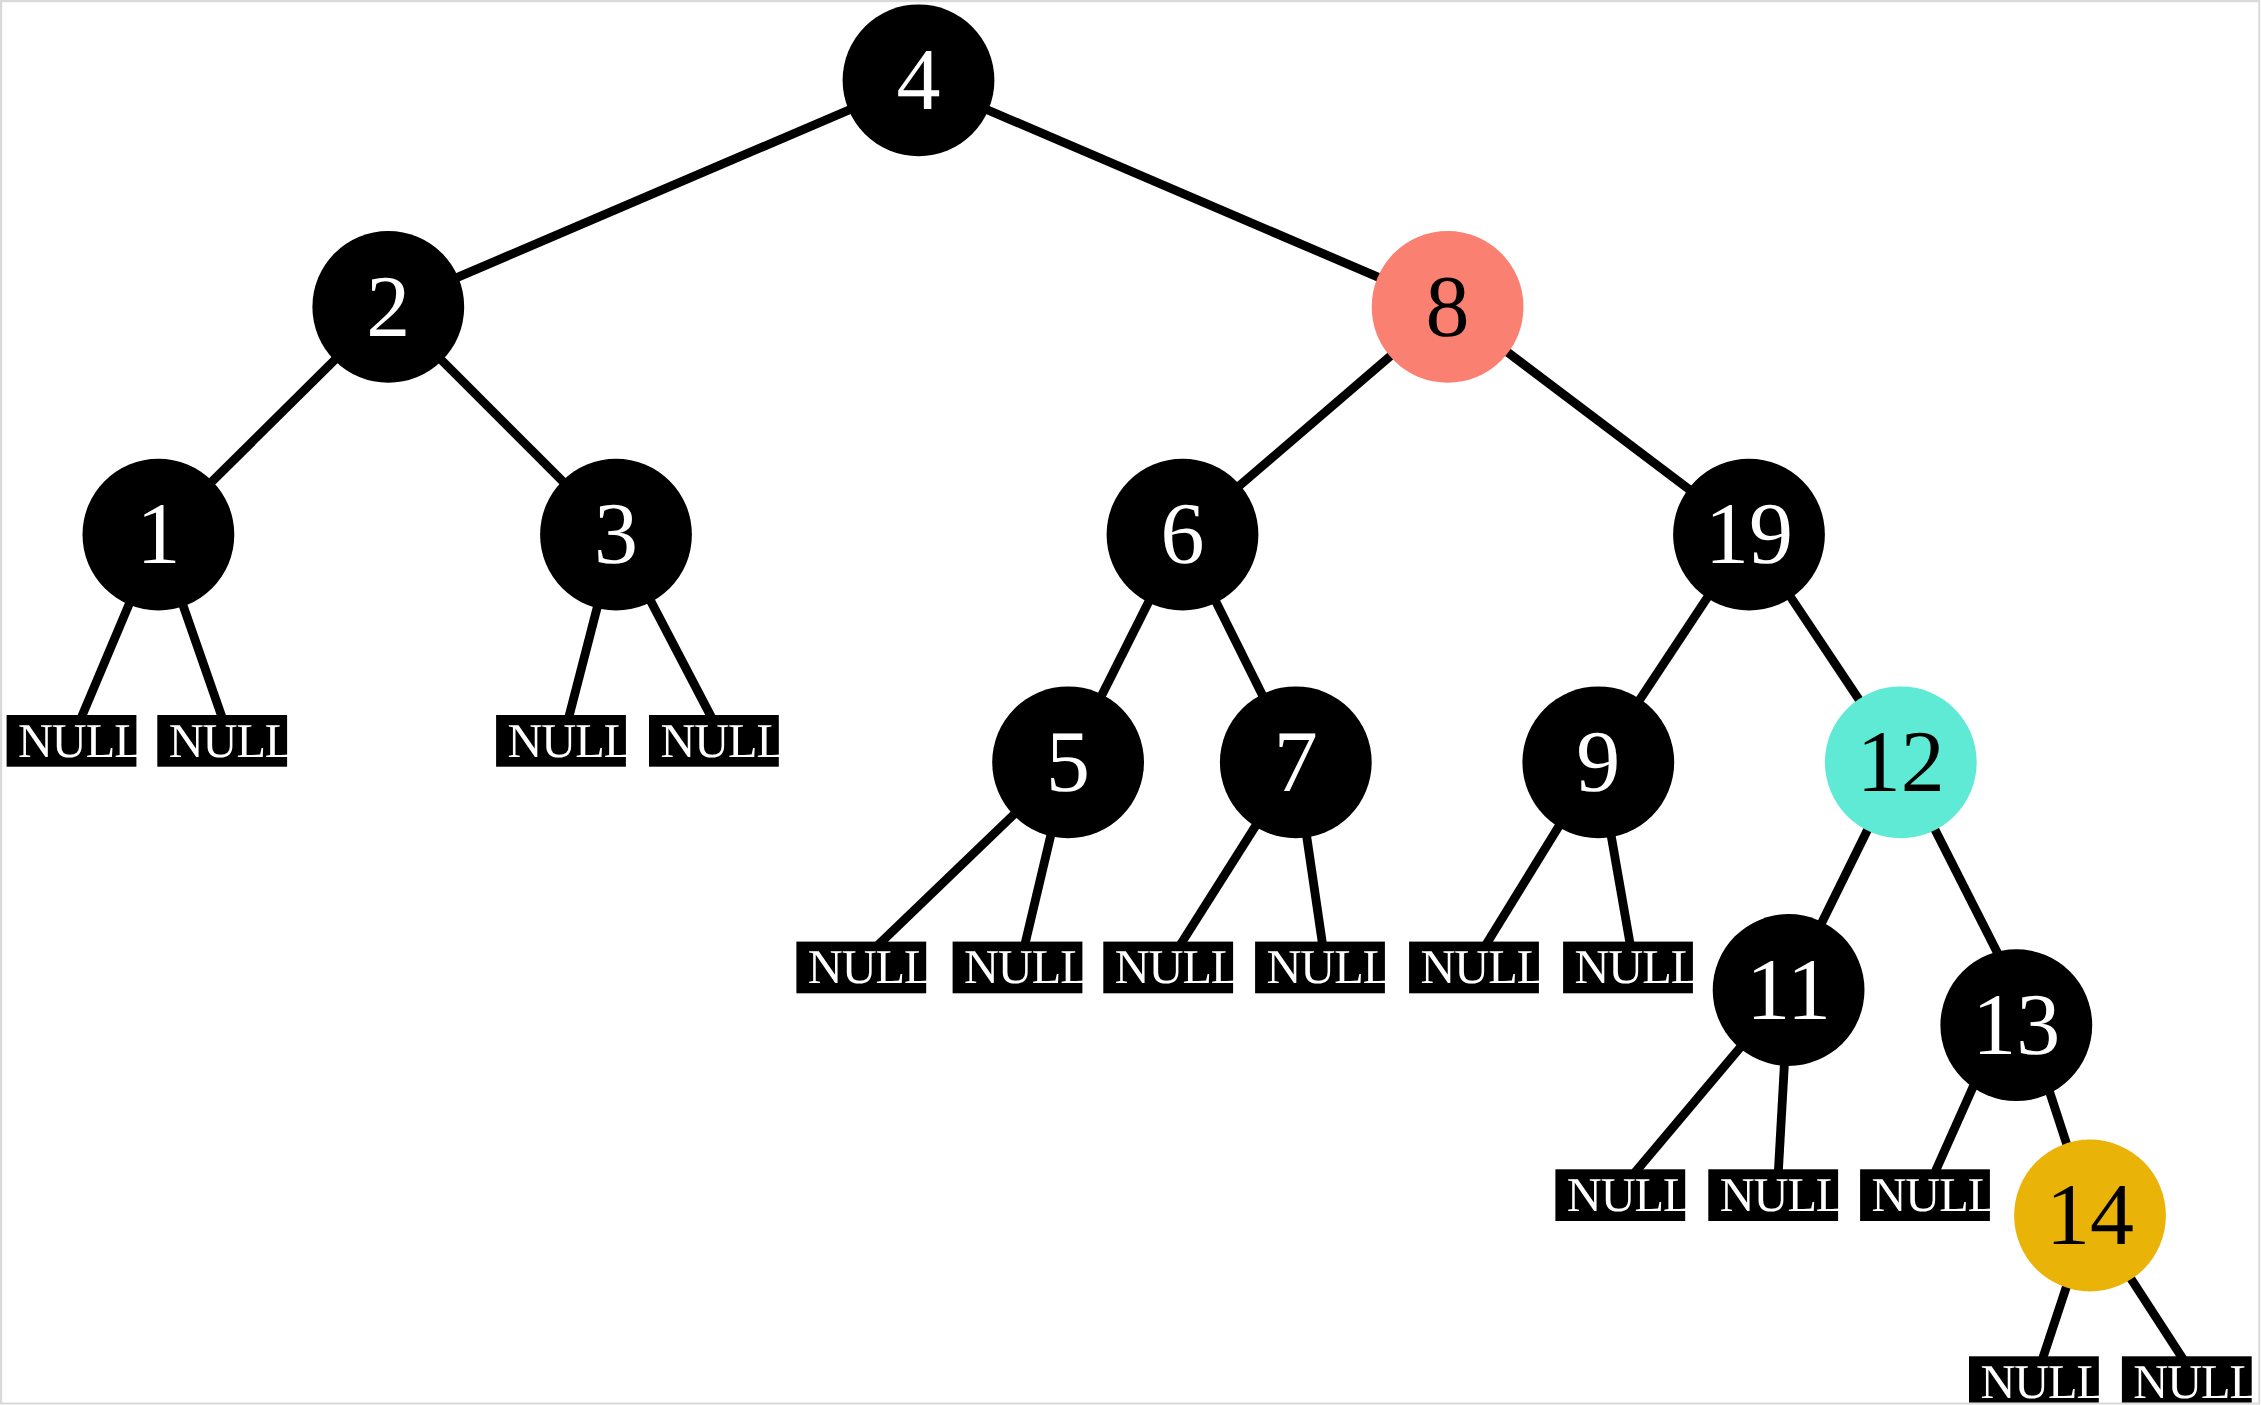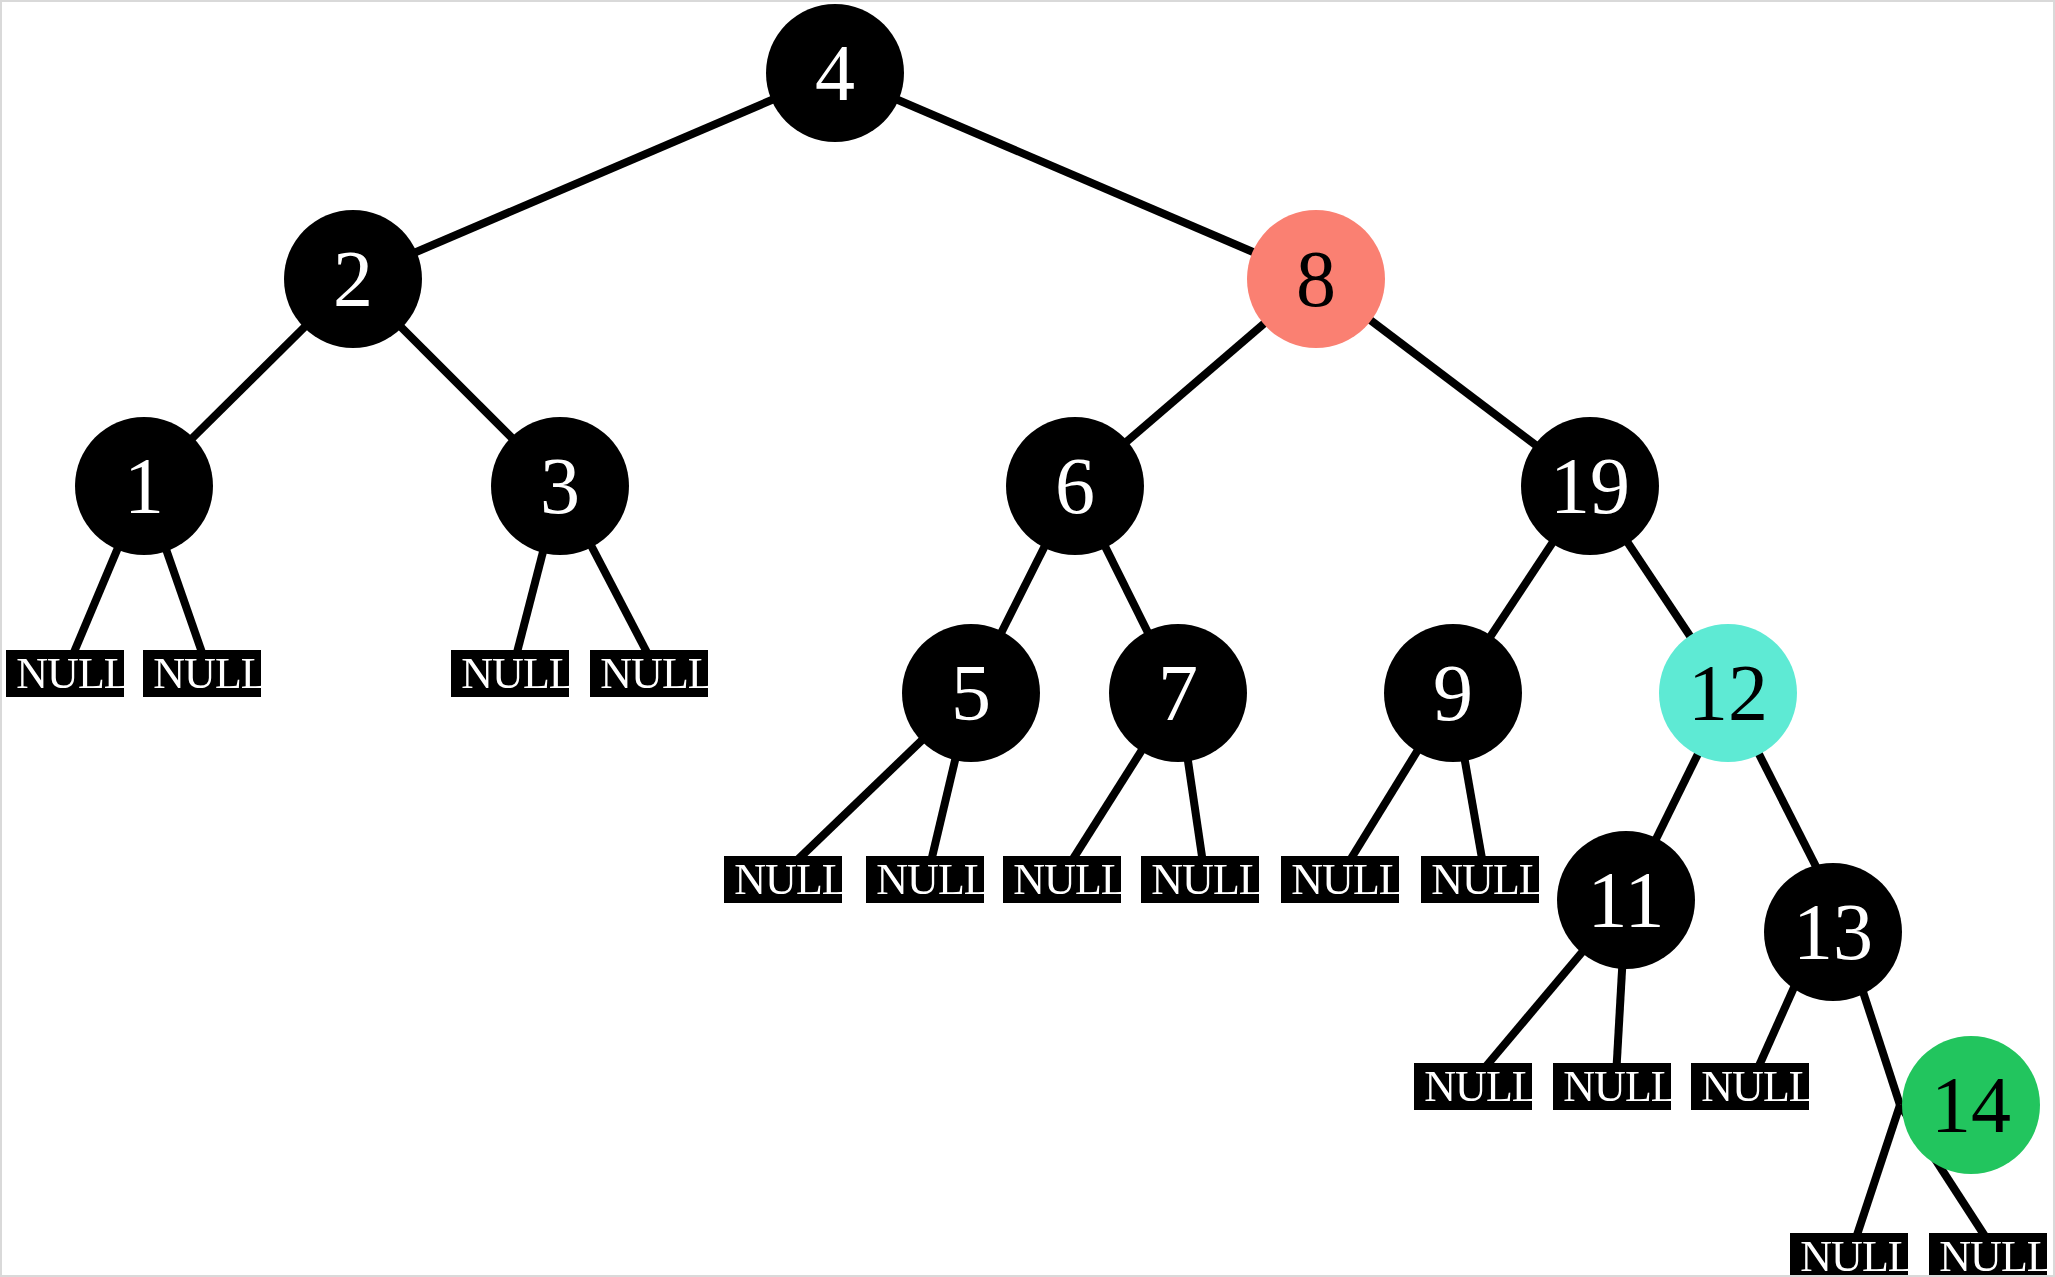--- a/index.html
+++ b/index.html
@@ -73,21 +73,21 @@
       <div class="node black" style="left: 73px; top: 415px;">1</div>
       <div class="node black" style="left: 489px; top: 415px;">3</div>
       <div class="node black" style="left: 1004px; top: 415px;">6</div>
       <div class="node black" style="left: 1519px; top: 415px;">19</div>
       <div class="node black" style="left: 900px; top: 622px;">5</div>
       <div class="node black" style="left: 1107px; top: 622px;">7</div>
       <div class="node black" style="left: 1382px; top: 622px;">9</div>
       <div class="node red" style="left: 1657px; top: 622px; background: #5eead4;">12</div>
       <div class="node black" style="left: 1555px; top: 829px;">11</div>
       <div class="node black" style="left: 1762px; top: 861px;">13</div>
-      <div class="node red" style="left: 1900px; top: 1034px; background: #22c55e;">14</div>
+      <div class="node red" style="left: 1829px; top: 1034px; background: #eab308;">14</div>
       <div class="nullbox" style="left: 4px; top: 648px;">NULL</div>
       <div class="nullbox" style="left: 141px; top: 648px;">NULL</div>
       <div class="nullbox" style="left: 449px; top: 648px;">NULL</div>
       <div class="nullbox" style="left: 588px; top: 648px;">NULL</div>
       <div class="nullbox" style="left: 722px; top: 854px;">NULL</div>
       <div class="nullbox" style="left: 864px; top: 854px;">NULL</div>
       <div class="nullbox" style="left: 1001px; top: 854px;">NULL</div>
       <div class="nullbox" style="left: 1139px; top: 854px;">NULL</div>
       <div class="nullbox" style="left: 1279px; top: 854px;">NULL</div>
       <div class="nullbox" style="left: 1419px; top: 854px;">NULL</div>

